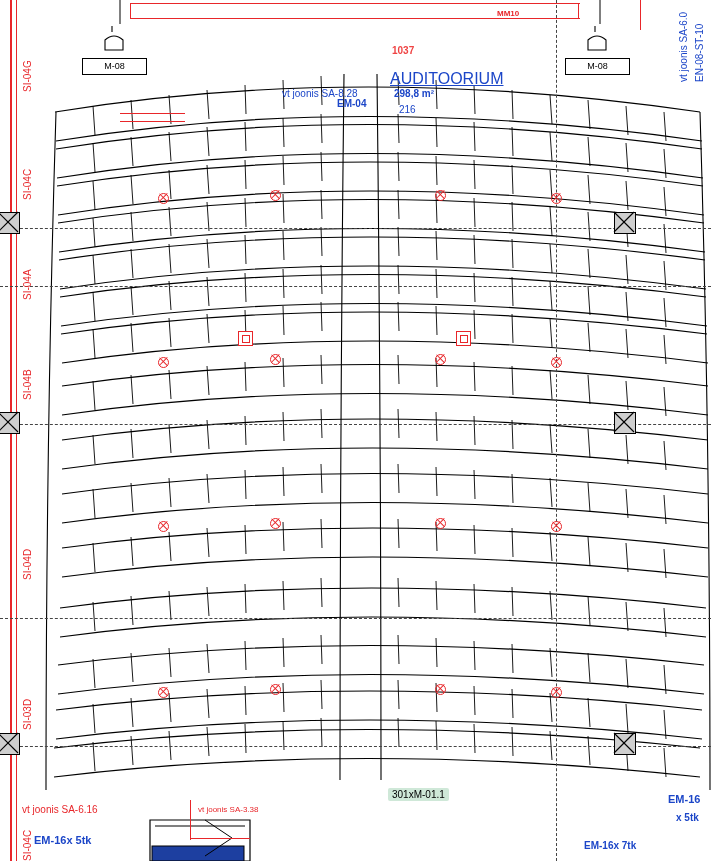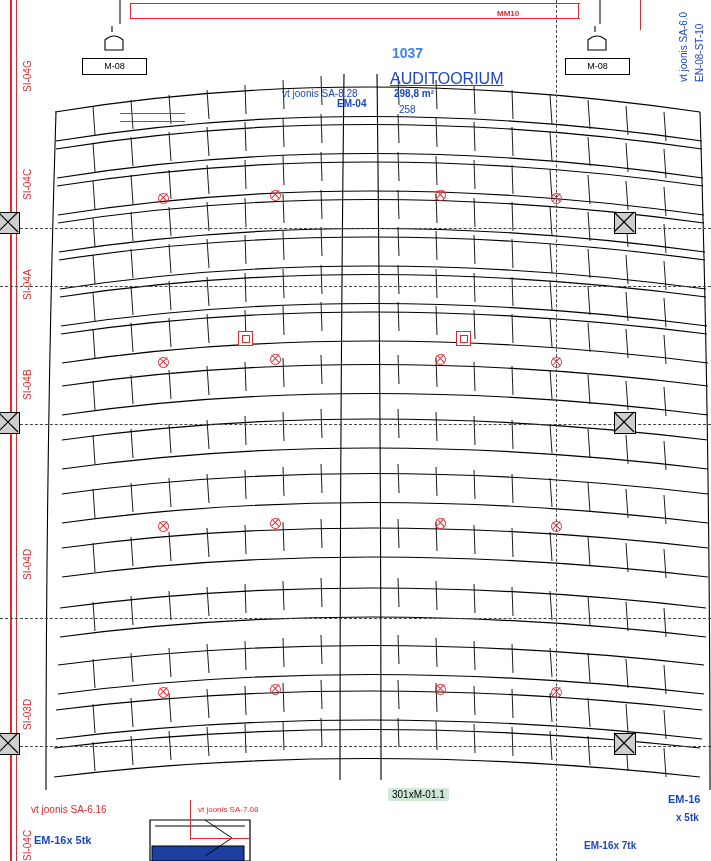--- a/index.html
+++ b/index.html
@@ -17,21 +17,21 @@
   .redline{position:absolute;background:#e8262a;}
   .grid-sq{position:absolute;width:20px;height:20px;border:1.4px solid #000;background:#cfcfcf;}
   .grid-sq:before,.grid-sq:after{content:"";position:absolute;left:-1px;top:-1px;width:100%;height:100%;}
   .grid-sq:before{border-top:1.2px solid #000;transform:rotate(0);}
   .vert{transform-origin:left top;}
   .tiny{font-size:8px;}
   .s10{font-size:10px;}
   .s11{font-size:11px;}
   .b{font-weight:bold;}
   svg{position:absolute;left:0;top:0;}
-  .room-title{font-size:14px;font-weight:bold;color:#3b82f6;}
+  .room-title{font-size:10px;font-weight:bold;color:#ef4444;}
   .room-name{font-size:16px;color:#1c46c8;text-decoration:underline;}
   .area{font-size:10px;color:#1c46c8;}
   .tagbox{position:absolute;border:1px solid #e8262a;width:13px;height:13px;background:#fff;}
   .tagbox i{position:absolute;left:3px;top:3px;width:6px;height:6px;border:1px solid #e8262a;font-style:normal;}
   .spk{position:absolute;width:9px;height:9px;border:1.2px solid #e8262a;border-radius:50%;}
   .spk:before,.spk:after{content:"";position:absolute;background:#e8262a;}
   .spk:before{left:-1px;top:3.2px;width:10.6px;height:1px;transform:rotate(45deg);}
   .spk:after{left:-1px;top:3.2px;width:10.6px;height:1px;transform:rotate(-45deg);}
   .greenpill{position:absolute;background:#cfe8d8;color:#000;font-size:10px;padding:1px 4px;border-radius:2px;}
 </style>
@@ -432,37 +432,37 @@
   </svg>
 
   <div class="box-lbl" style="left:82px;top:58px;width:63px;">M-08</div>
   <div class="box-lbl" style="left:565px;top:58px;width:63px;">M-08</div>
 
   <div class="lbl blue s10 b" style="left:337px;top:62px;margin-top:36px;">EM-04</div>
 
   <div class="lbl room-title" style="left:392px;top:45px;">1037</div>
   <div class="lbl room-name" style="left:390px;top:70px;">AUDITOORIUM</div>
   <div class="lbl area" style="left:394px;top:88px;font-weight:bold;">298,8 m²</div>
-  <div class="lbl blue s10" style="left:399px;top:104px;">258</div>
+  <div class="lbl blue s10" style="left:399px;top:104px;">216</div>
   <div class="lbl blue s10" style="left:282px;top:88px;">vt joonis SA-8.28</div>
 
   <div class="lbl red tiny b" style="left:497px;top:9px;">MM10</div>
 
   <div class="lbl red s10 vert" style="left:22px;top:92px;transform:rotate(-90deg);transform-origin:left top;">SI-04G</div>
   <div class="lbl red s10 vert" style="left:22px;top:200px;transform:rotate(-90deg);transform-origin:left top;">SI-04C</div>
   <div class="lbl red s10 vert" style="left:22px;top:300px;transform:rotate(-90deg);transform-origin:left top;">SI-04A</div>
   <div class="lbl red s10 vert" style="left:22px;top:400px;transform:rotate(-90deg);transform-origin:left top;">SI-04B</div>
   <div class="lbl red s10 vert" style="left:22px;top:580px;transform:rotate(-90deg);transform-origin:left top;">SI-04D</div>
   <div class="lbl red s10 vert" style="left:22px;top:730px;transform:rotate(-90deg);transform-origin:left top;">SI-03D</div>
   <div class="lbl red s10 vert" style="left:22px;top:861px;transform:rotate(-90deg);transform-origin:left top;">SI-04C</div>
 
   <div class="lbl blue s10 vert" style="left:678px;top:82px;transform:rotate(-90deg);transform-origin:left top;">vt joonis SA-6.0</div>
   <div class="lbl blue s10 vert" style="left:694px;top:82px;transform:rotate(-90deg);transform-origin:left top;">EN-08-ST-10</div>
 
   <div class="greenpill" style="left:388px;top:788px;">301xM-01.1</div>
-  <div class="lbl red s10" style="left:22px;top:804px;margin-left:9px;">vt joonis SA-6.16</div>
-  <div class="lbl red tiny" style="left:198px;top:805px;">vt joonis SA-7.08</div>
+  <div class="lbl red s10" style="left:22px;top:804px;">vt joonis SA-6.16</div>
+  <div class="lbl red tiny" style="left:198px;top:805px;">vt joonis SA-3.38</div>
   <div class="lbl blue s11 b" style="left:34px;top:834px;">EM-16x 5tk</div>
   <div class="lbl blue s10 b" style="left:584px;top:840px;">EM-16x 7tk</div>
   <div class="lbl blue s11 b" style="left:668px;top:793px;">EM-16</div>
   <div class="lbl blue s10 b" style="left:676px;top:812px;">x 5tk</div>
 
 </div>
 
 </body></html>

